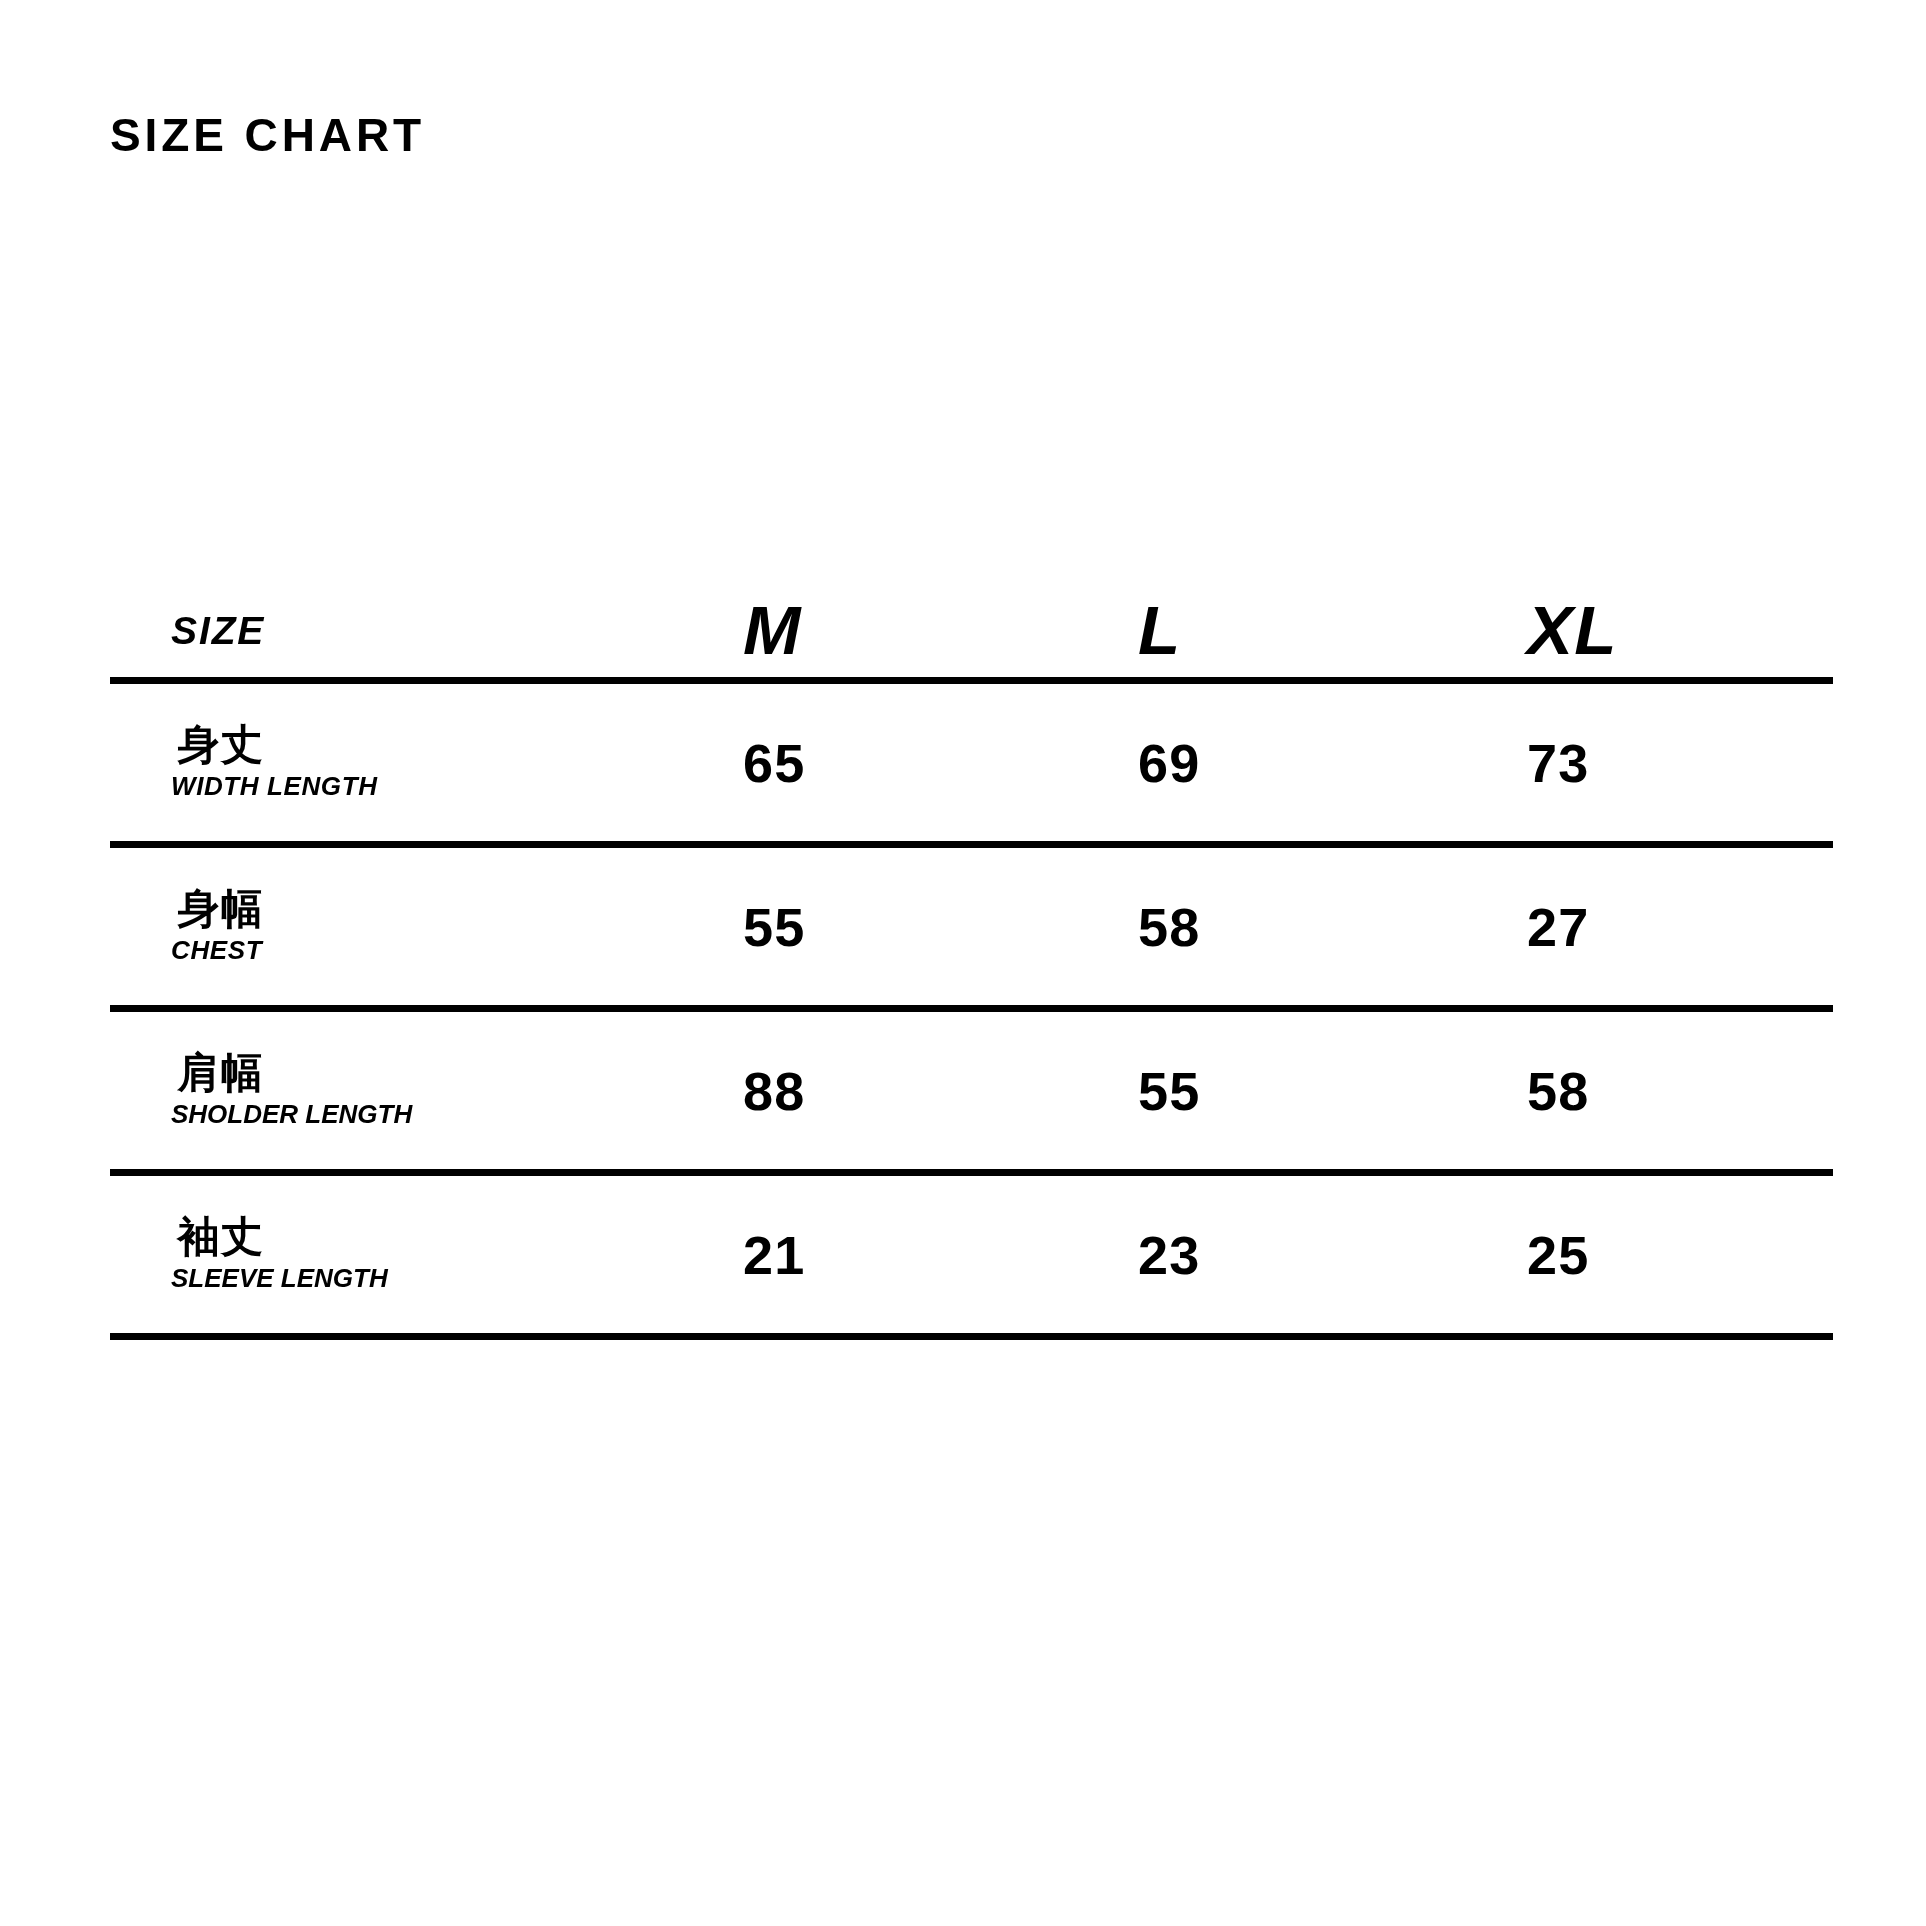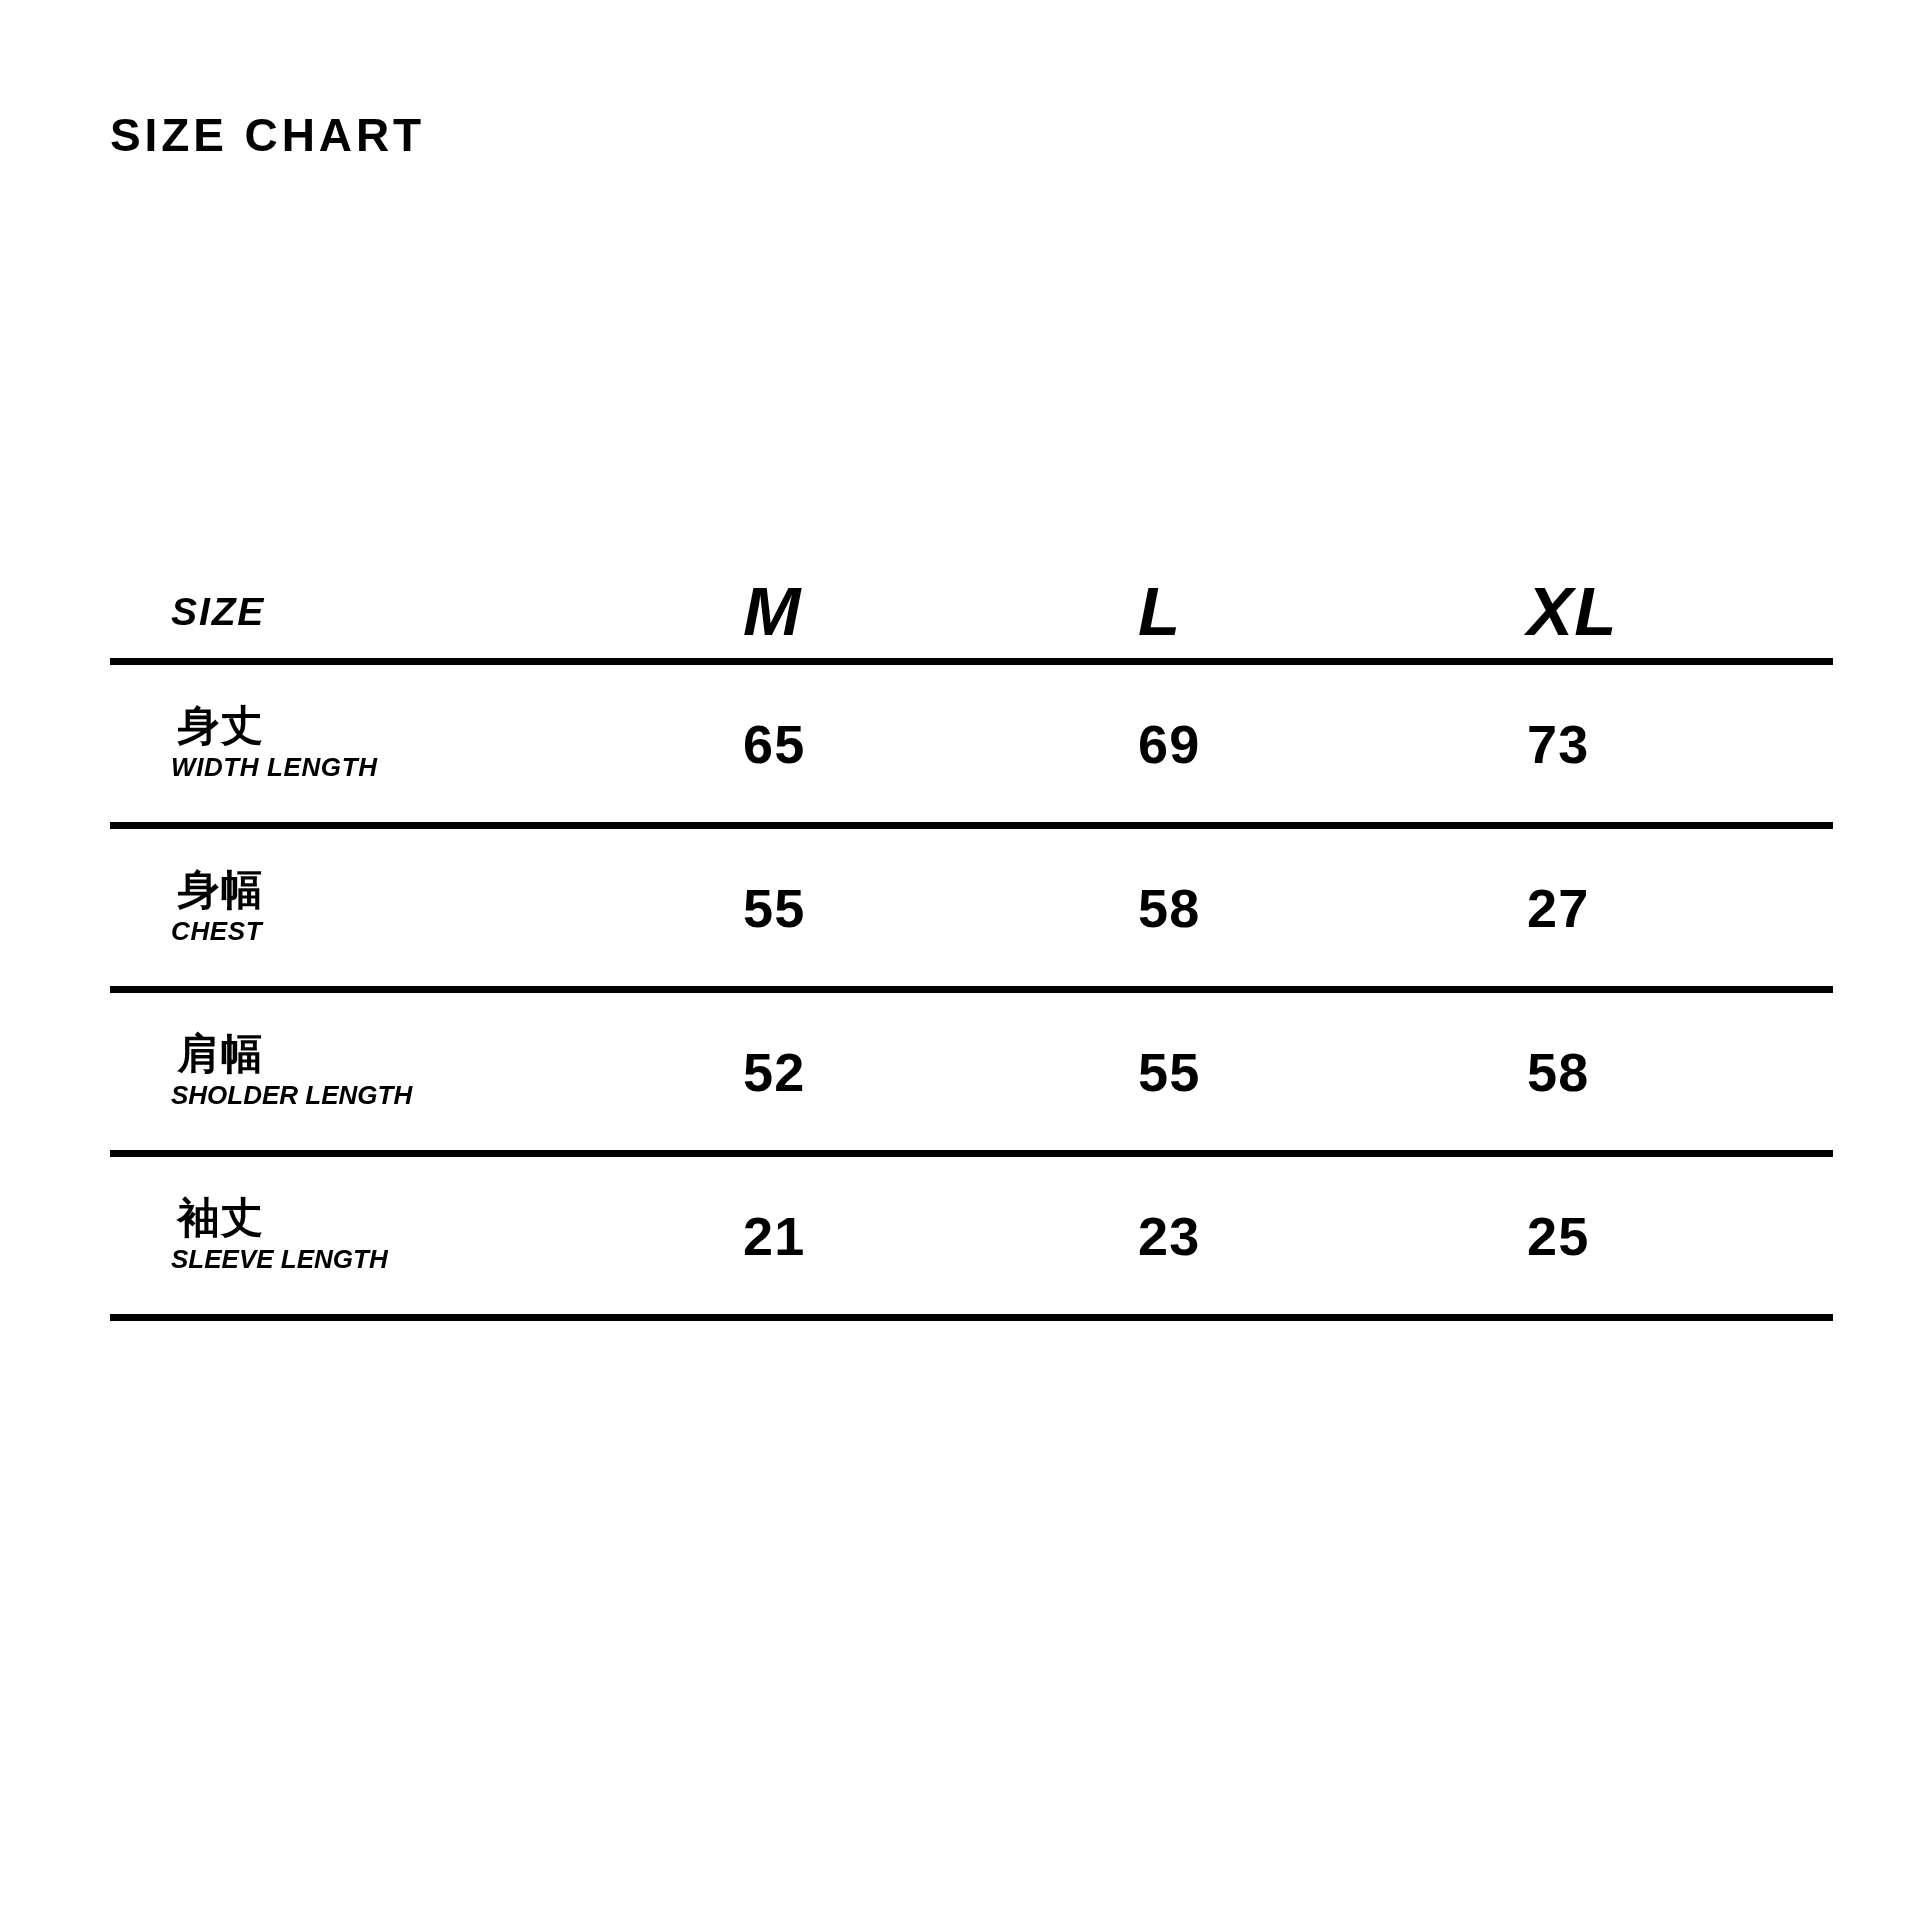--- a/index.html
+++ b/index.html
@@ -30,21 +30,21 @@
     font-weight: 800;
     letter-spacing: 3.9px;
     line-height: 1;
     white-space: nowrap;
   }
 
   
   .table {
     position: absolute;
     left: 110px;
-    top: 565px;
+    top: 584px;
     width: 1723px;
   }
 
   .row {
     display: flex;
     align-items: flex-end;
     width: 100%;
     box-sizing: border-box;
   }
 
@@ -169,21 +169,21 @@
       <div class="cell-val col-xl">27</div>
     </div>
 
     <div class="rule"></div>
 
     <div class="row data-row">
       <div class="cell-label">
         <span class="jp">肩幅</span>
         <span class="en tight">SHOLDER LENGTH</span>
       </div>
-      <div class="cell-val col-m">52</div>
+      <div class="cell-val col-m">88</div>
       <div class="cell-val col-l">55</div>
       <div class="cell-val col-xl">58</div>
     </div>
 
     <div class="rule"></div>
 
     <div class="row data-row">
       <div class="cell-label">
         <span class="jp">袖丈</span>
         <span class="en tight">SLEEVE LENGTH</span>

